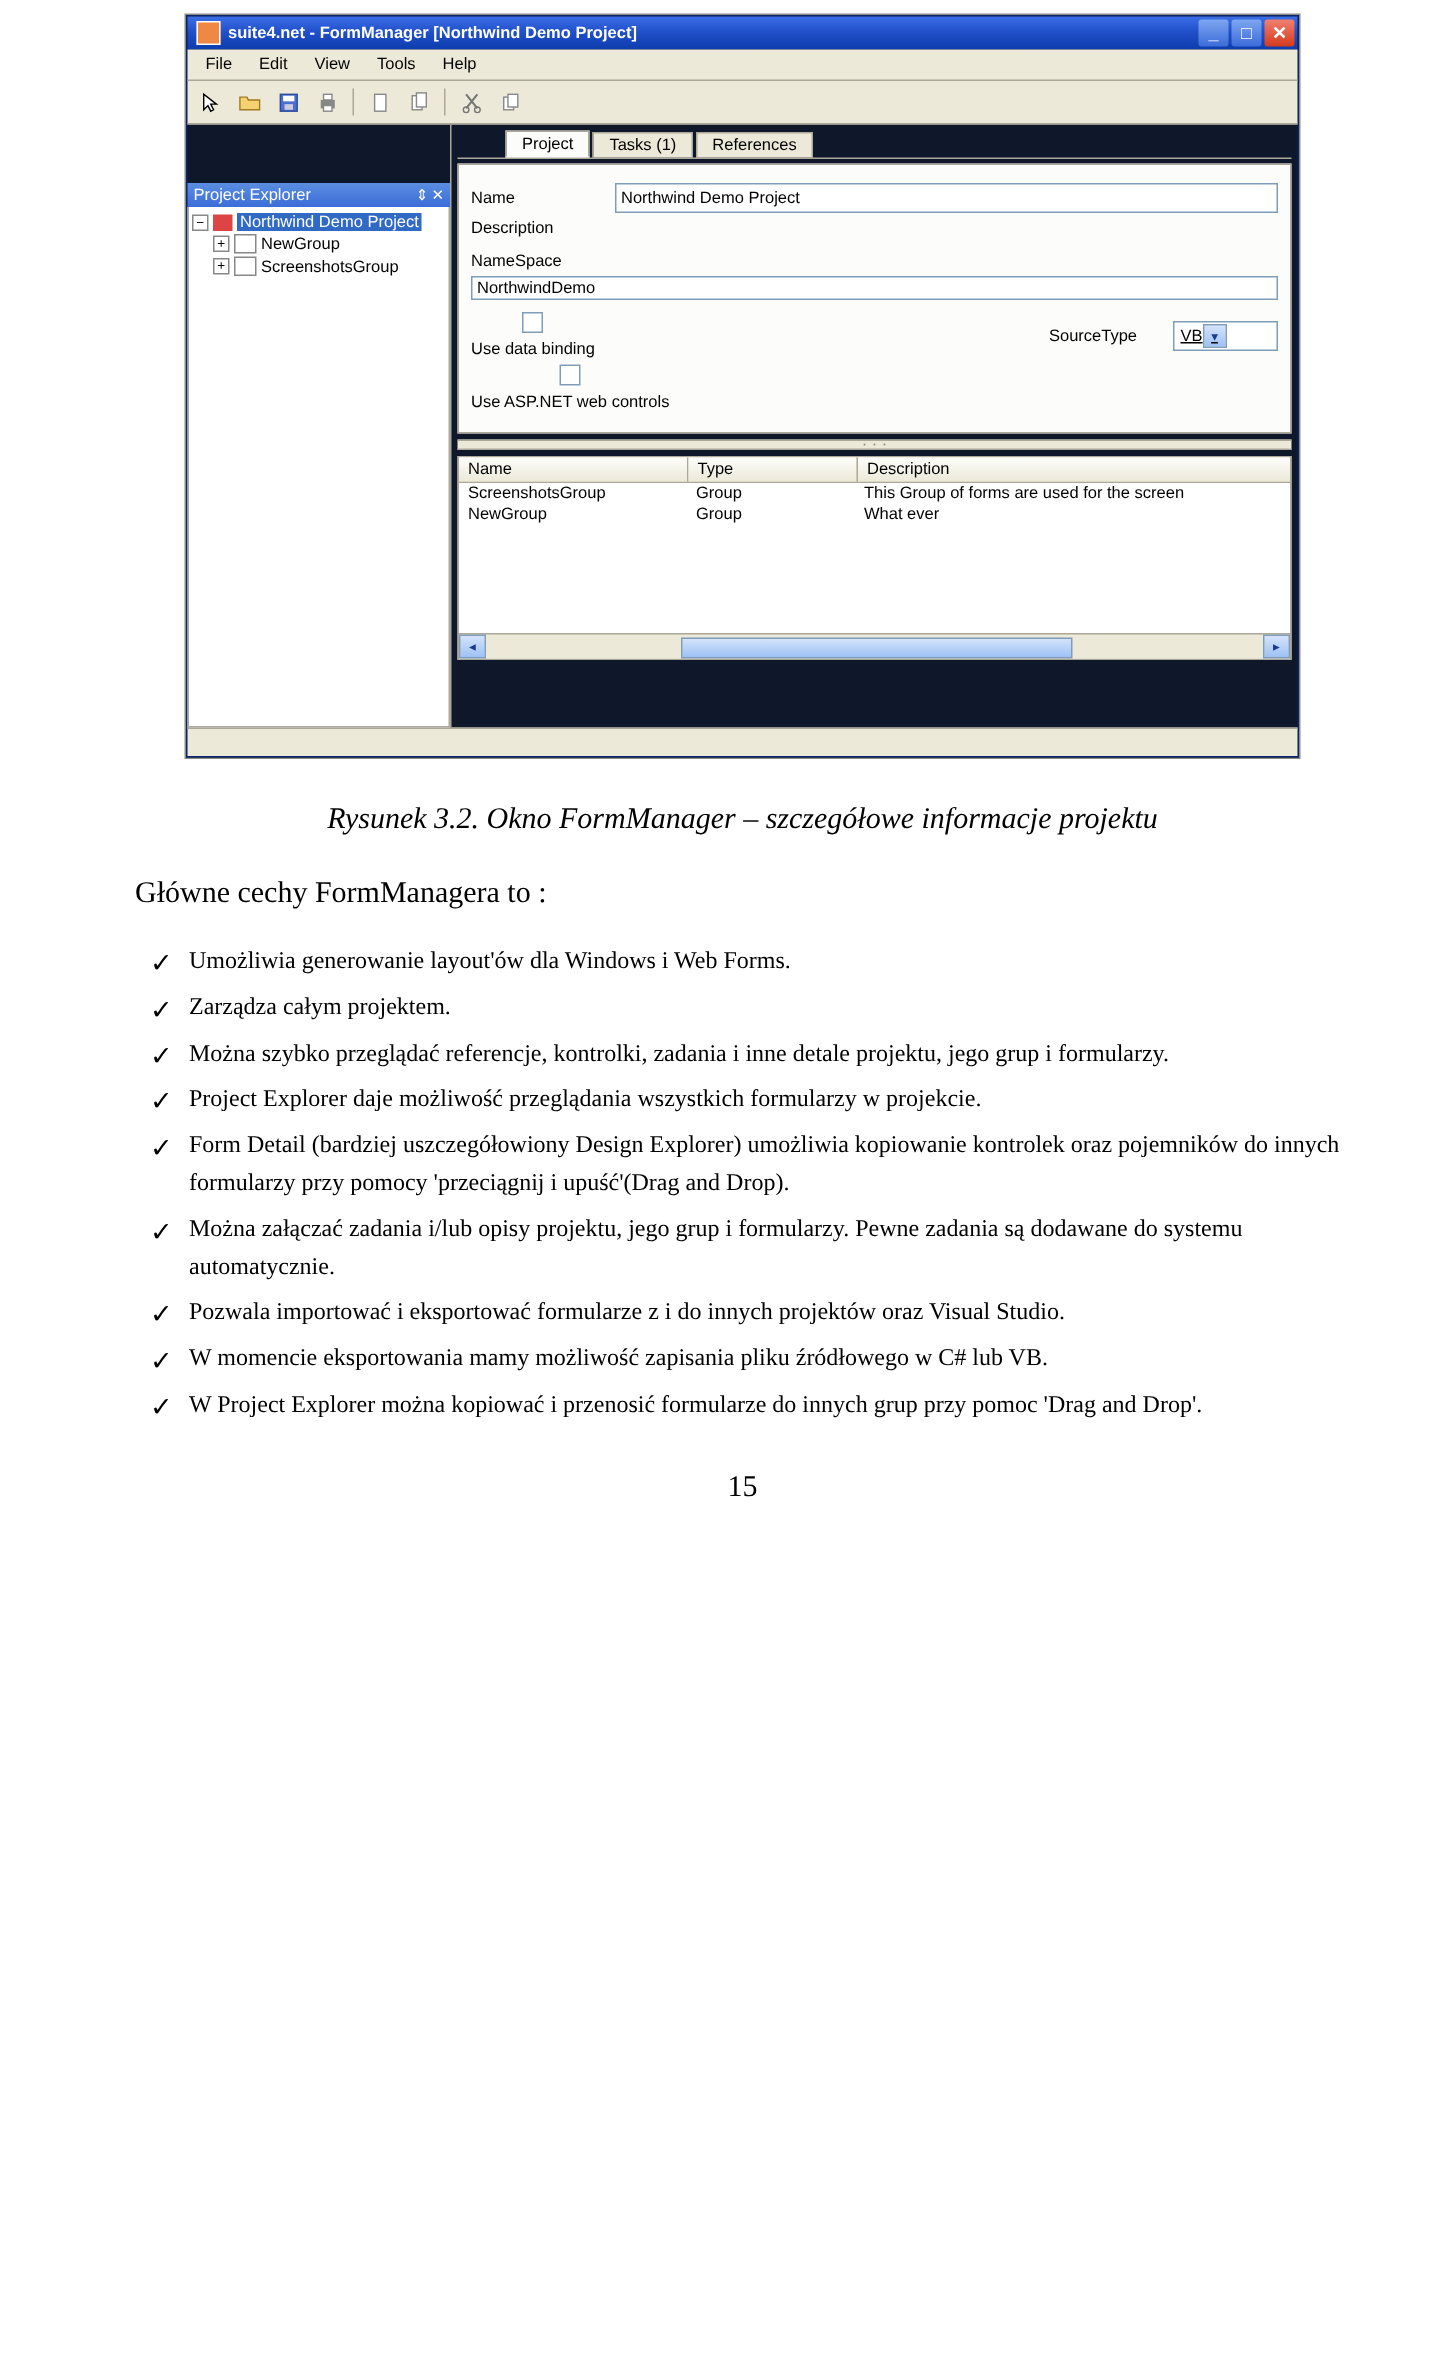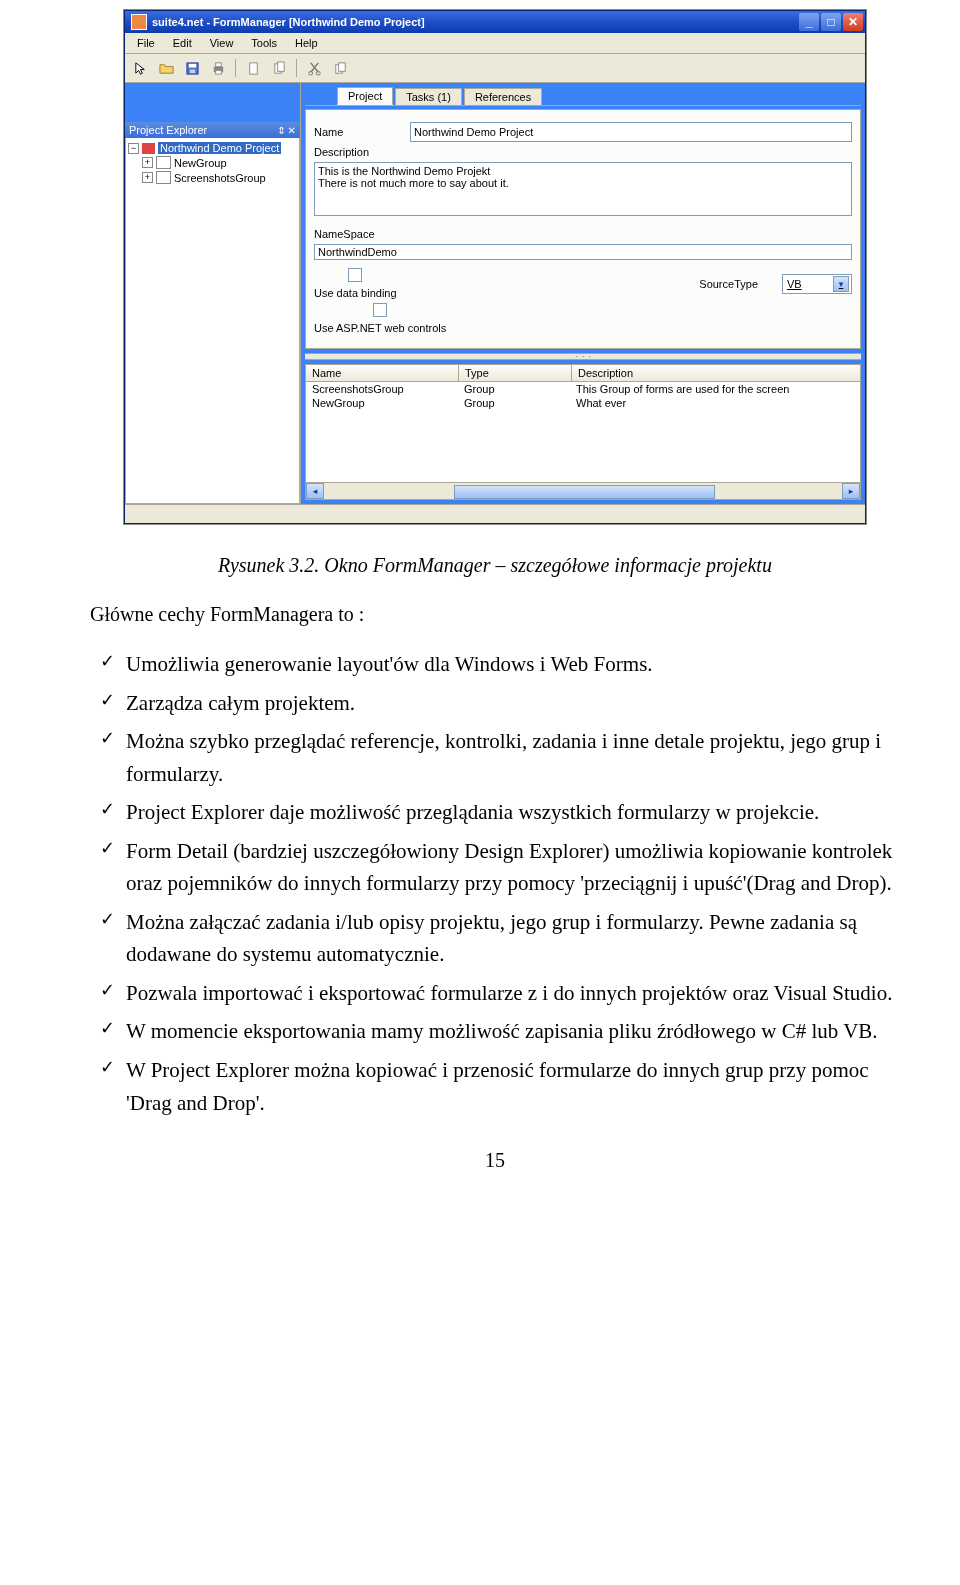--- a/index.html
+++ b/index.html
@@ -12,21 +12,21 @@
   .page {
     padding: 0 60px 40px 90px;
   }
   
   .win {
     width: 740px;
     margin: 10px auto 30px;
     font-family: Tahoma, Verdana, sans-serif;
     font-size: 11px;
     border: 1px solid #0a246a;
-    background: #3b82f6;
+    background: #0f172a;
     box-shadow: 0 0 0 1px #8a8a8a;
   }
   .titlebar {
     display: flex;
     align-items: center;
     height: 22px;
     background: linear-gradient(#3a6ee6, #1f4ec7 50%, #0d3cad);
     color: #fff;
     padding: 0 2px 0 6px;
     font-weight: bold;
@@ -175,21 +175,21 @@
   .checkbox { display: flex; align-items: center; gap: 5px; flex-direction: column; }
   .cb {
     width: 12px; height: 12px;
     border: 1px solid #7f9db9; background: #fff;
     display:inline-block;
   }
   .select {
     border: 1px solid #7f9db9;
     background: #fff;
     width: 62px; height: 18px;
-    display: flex; align-items: center; justify-content: space-between;
+    display: flex; align-items: center; 
     padding: 0 2px 0 4px;
     text-decoration: underline;
   }
   .dd {
     width: 14px; height: 14px;
     background: linear-gradient(#d4e3fb,#9ec1f6);
     border: 1px solid #7f9db9;
     display:flex; align-items:center; justify-content:center;
     font-size:9px; color:#1a3b8a;
   }
@@ -262,21 +262,21 @@
     margin: 0 0 22px 0;
   }
   ul.features {
     list-style: none;
     padding: 0;
     margin: 0 0 30px 0;
   }
   ul.features li {
     position: relative;
     padding-left: 36px;
-    font-size: 21px;
+    font-size: 16px;
     line-height: 1.55;
     margin-bottom: 6px;
   }
   ul.features li::before {
     content: "✓";
     position: absolute;
     left: 10px;
     top: 0;
     font-size: 18px;
     color: #000;
@@ -400,22 +400,20 @@
         </div>
 
         <div class="panel">
           <div class="row">
             <span class="lbl">Name</span>
             <input class="input" value="Northwind Demo Project" style="">
           </div>
           <div class="row">
             <span class="lbl">Description</span>
           </div>
-          <textarea class="textarea" style="">This is the Northwind Demo Projekt
-There is not much more to say about it.</textarea>
           <div class="row" style="margin-top:10px;">
             <span class="lbl">NameSpace</span>
           </div>
           <input class="input" style="width: 100%; box-sizing: border-box;" value="NorthwindDemo">
           <div class="row" style="margin-top:8px;">
             <span class="checkbox">
               <span class="cb"></span>
               <span>Use data binding</span>
             </span>
             <span style="flex:1"></span>

